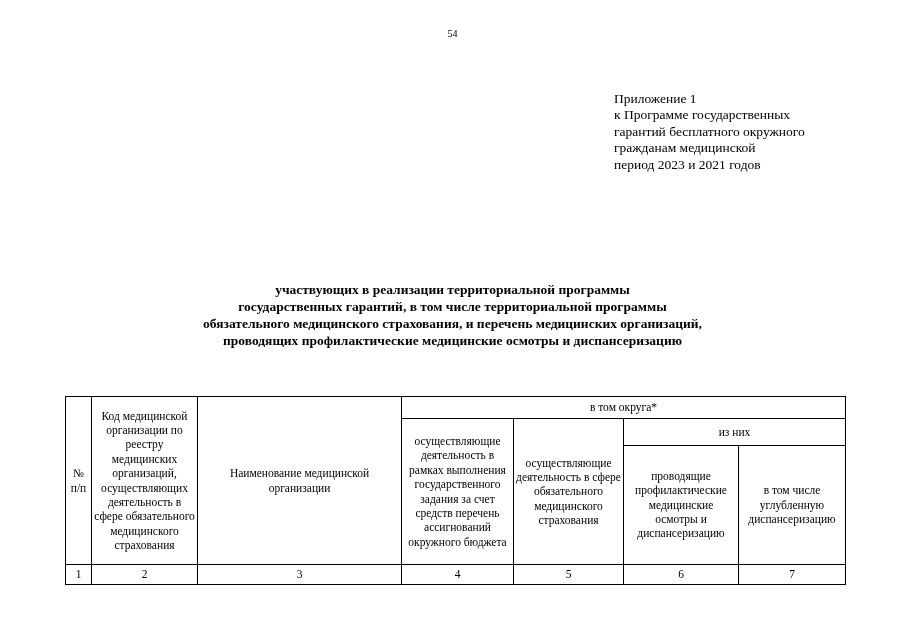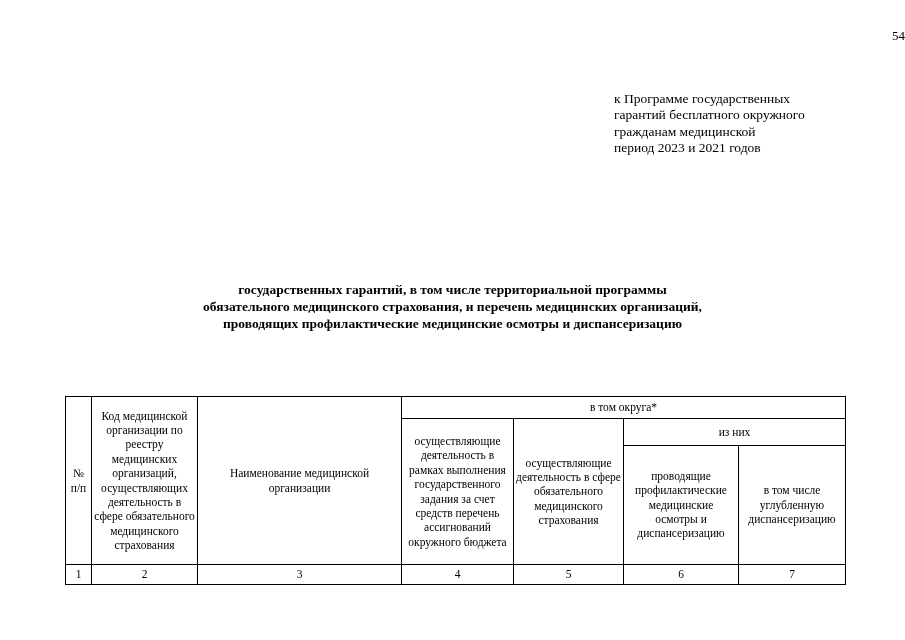--- a/index.html
+++ b/index.html
@@ -10,22 +10,22 @@
     position: relative;
     overflow: hidden;
     font-family: "Liberation Serif", "DejaVu Serif", serif;
     color: #000000;
   }
   .page-number {
     position: absolute;
     top: 28px;
     left: 0;
     width: 100%;
-    text-align: right;
-    font-size: 13px;
+    text-align: center;
+    font-size: 10px;
   }
   .appendix {
     position: absolute;
     left: 614px;
     top: 91px;
     width: 215px;
     font-size: 13.5px;
     line-height: 16.4px;
     text-align: left;
   }
@@ -64,27 +64,29 @@
   tr.group-row td { height: 22px; }
   tr.subgroup-row td.subgroup-cell { height: 20px; }
   tr.num-row td { height: 20px; }
 </style>
 </head>
 <body>
 
 <div class="page-number">54</div>
 
 <div class="appendix">
+  <span class="line">Приложение 1</span>
   <span class="line">к Программе государственных</span>
   <span class="line">гарантий бесплатного окружного</span>
   <span class="line">гражданам медицинской</span>
   <span class="line">период 2023 и 2021 годов</span>
 </div>
 
 <div class="doc-title">
+  <span class="line">участвующих в реализации территориальной программы</span>
   <span class="line">государственных гарантий, в том числе территориальной программы</span>
   <span class="line">обязательного медицинского страхования, и перечень медицинских организаций,</span>
   <span class="line">проводящих профилактические медицинские осмотры и диспансеризацию</span>
 </div>
 
 <div class="table-wrap">
   <table class="med-table">
     <colgroup>
       <col style="width:26px">
       <col style="width:106px">

